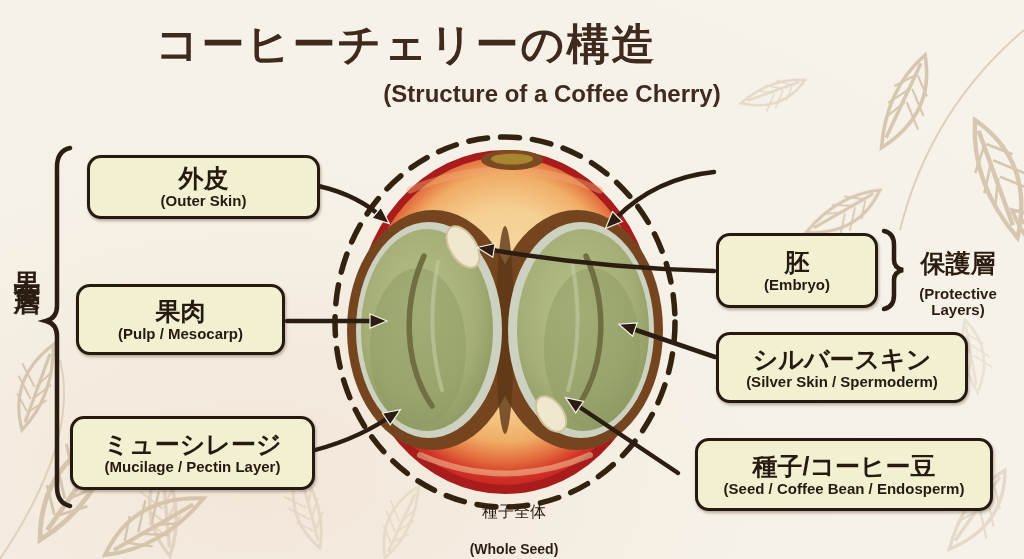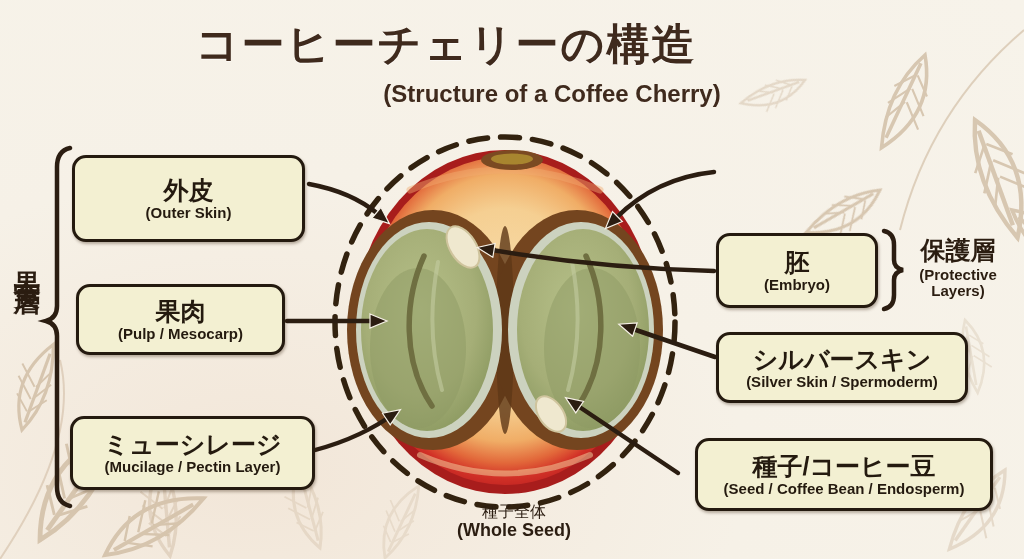--- a/index.html
+++ b/index.html
@@ -9,21 +9,20 @@
     overflow:hidden;
     background:radial-gradient(ellipse at 25% 85%, #f2e6d8 0%, #f6f1e7 45%, #f7f3ea 100%);
     font-family:"Liberation Sans","DejaVu Sans",sans-serif;
     color:#2b1d11;
   }
   .stage svg{position:absolute;left:0;top:0;}
   .title{
     position:absolute;left:0;top:16px;width:812px;text-align:center;
     font-size:43px;font-weight:800;letter-spacing:2px;color:#3f2a1d;
     text-shadow:0 1px 0 rgba(255,255,255,.6);
-    margin-left:40px;
   }
   .subtitle{
     position:absolute;left:0;top:80px;width:1024px;text-align:center;
     font-size:24px;font-weight:700;color:#3f2a1d;margin-left:40px;
   }
   .label-box{
     position:absolute;
     background:#f3f0d2;
     border:3px solid #241a0f;
     border-radius:14px;
@@ -35,26 +34,26 @@
   .label-box .en{font-size:15px;font-weight:700;line-height:1.1;color:#241a0f;}
   .v-caption{
     position:absolute;z-index:3;
     writing-mode:vertical-rl;text-orientation:upright;
     font-size:27px;font-weight:800;letter-spacing:9px;color:#2b1d11;
   }
   .side-caption{
     position:absolute;z-index:3;text-align:center;
   }
   .side-caption .jp{font-size:25px;font-weight:800;color:#2b1d11;line-height:1.1;}
-  .side-caption .en{font-size:15px;font-weight:700;color:#2b1d11;line-height:1.1;margin-top:2px;}
+  .side-caption .en{font-size:15px;font-weight:700;color:#2b1d11;line-height:1.1;margin-top:8px;}
   .bottom-caption{
     position:absolute;left:388px;top:504px;width:252px;text-align:center;z-index:3;
   }
   .bottom-caption .jp{font-size:16px;font-weight:400;color:#2b1d11;line-height:1.05;}
-  .bottom-caption .en{font-size:18px;font-weight:700;color:#2b1d11;line-height:1.1;}
+  .bottom-caption .en{font-size:14px;font-weight:700;color:#2b1d11;line-height:1.1;margin-top:21px;}
 </style>
 </head>
 <body>
 
 <div class="stage">
 
   <svg width="1024" height="559" viewBox="0 0 1024 559">
     <defs>
       <radialGradient id="gradCherry" cx="50%" cy="46%" r="55%">
         <stop offset="0%" stop-color="#f8dfae"></stop>
@@ -138,39 +137,39 @@
       <path d="M714,172 Q 656,178 616,218" marker-end="url(#ah)"></path>
       <path d="M714,271 Q 600,268 492,250" marker-end="url(#ah)"></path>
       <path d="M715,357 L 633,329" marker-end="url(#ah)"></path>
       <path d="M678,473 L 578,406" marker-end="url(#ah)"></path>
     </g>
   </svg>
 
   <div class="title">コーヒーチェリーの構造</div>
   <div class="subtitle">(Structure of a Coffee Cherry)</div>
 
-  <div class="label-box" style="left:72px;top:155px;width:233px;height:87px;">
+  <div class="label-box" style="left:87px;top:155px;width:233px;height:64px;">
     <div class="jp">外皮</div>
     <div class="en">(Outer Skin)</div>
   </div>
   <div class="label-box" style="left:76px;top:284px;width:209px;height:71px;">
     <div class="jp">果肉</div>
     <div class="en">(Pulp / Mesocarp)</div>
   </div>
   <div class="label-box" style="left:70px;top:416px;width:245px;height:74px;">
     <div class="jp">ミューシレージ</div>
     <div class="en">(Mucilage / Pectin Layer)</div>
   </div>
   <div class="v-caption" style="left:9px;top:250px;">果実層</div>
 
   <div class="label-box" style="left:716px;top:233px;width:162px;height:75px;">
     <div class="jp">胚</div>
     <div class="en">(Embryo)</div>
   </div>
-  <div class="side-caption" style="left:906px;top:237px;width:104px;">
+  <div class="side-caption" style="left:906px;top:250px;width:104px;">
     <div class="jp">保護層</div>
     <div class="en">(Protective Layers)</div>
   </div>
   <div class="label-box" style="left:716px;top:332px;width:252px;height:71px;">
     <div class="jp">シルバースキン</div>
     <div class="en">(Silver Skin / Spermoderm)</div>
   </div>
   <div class="label-box" style="left:678px;top:438px;width:298px;height:73px;margin-left:17px;">
     <div class="jp">種子/コーヒー豆</div>
     <div class="en">(Seed / Coffee Bean / Endosperm)</div>

